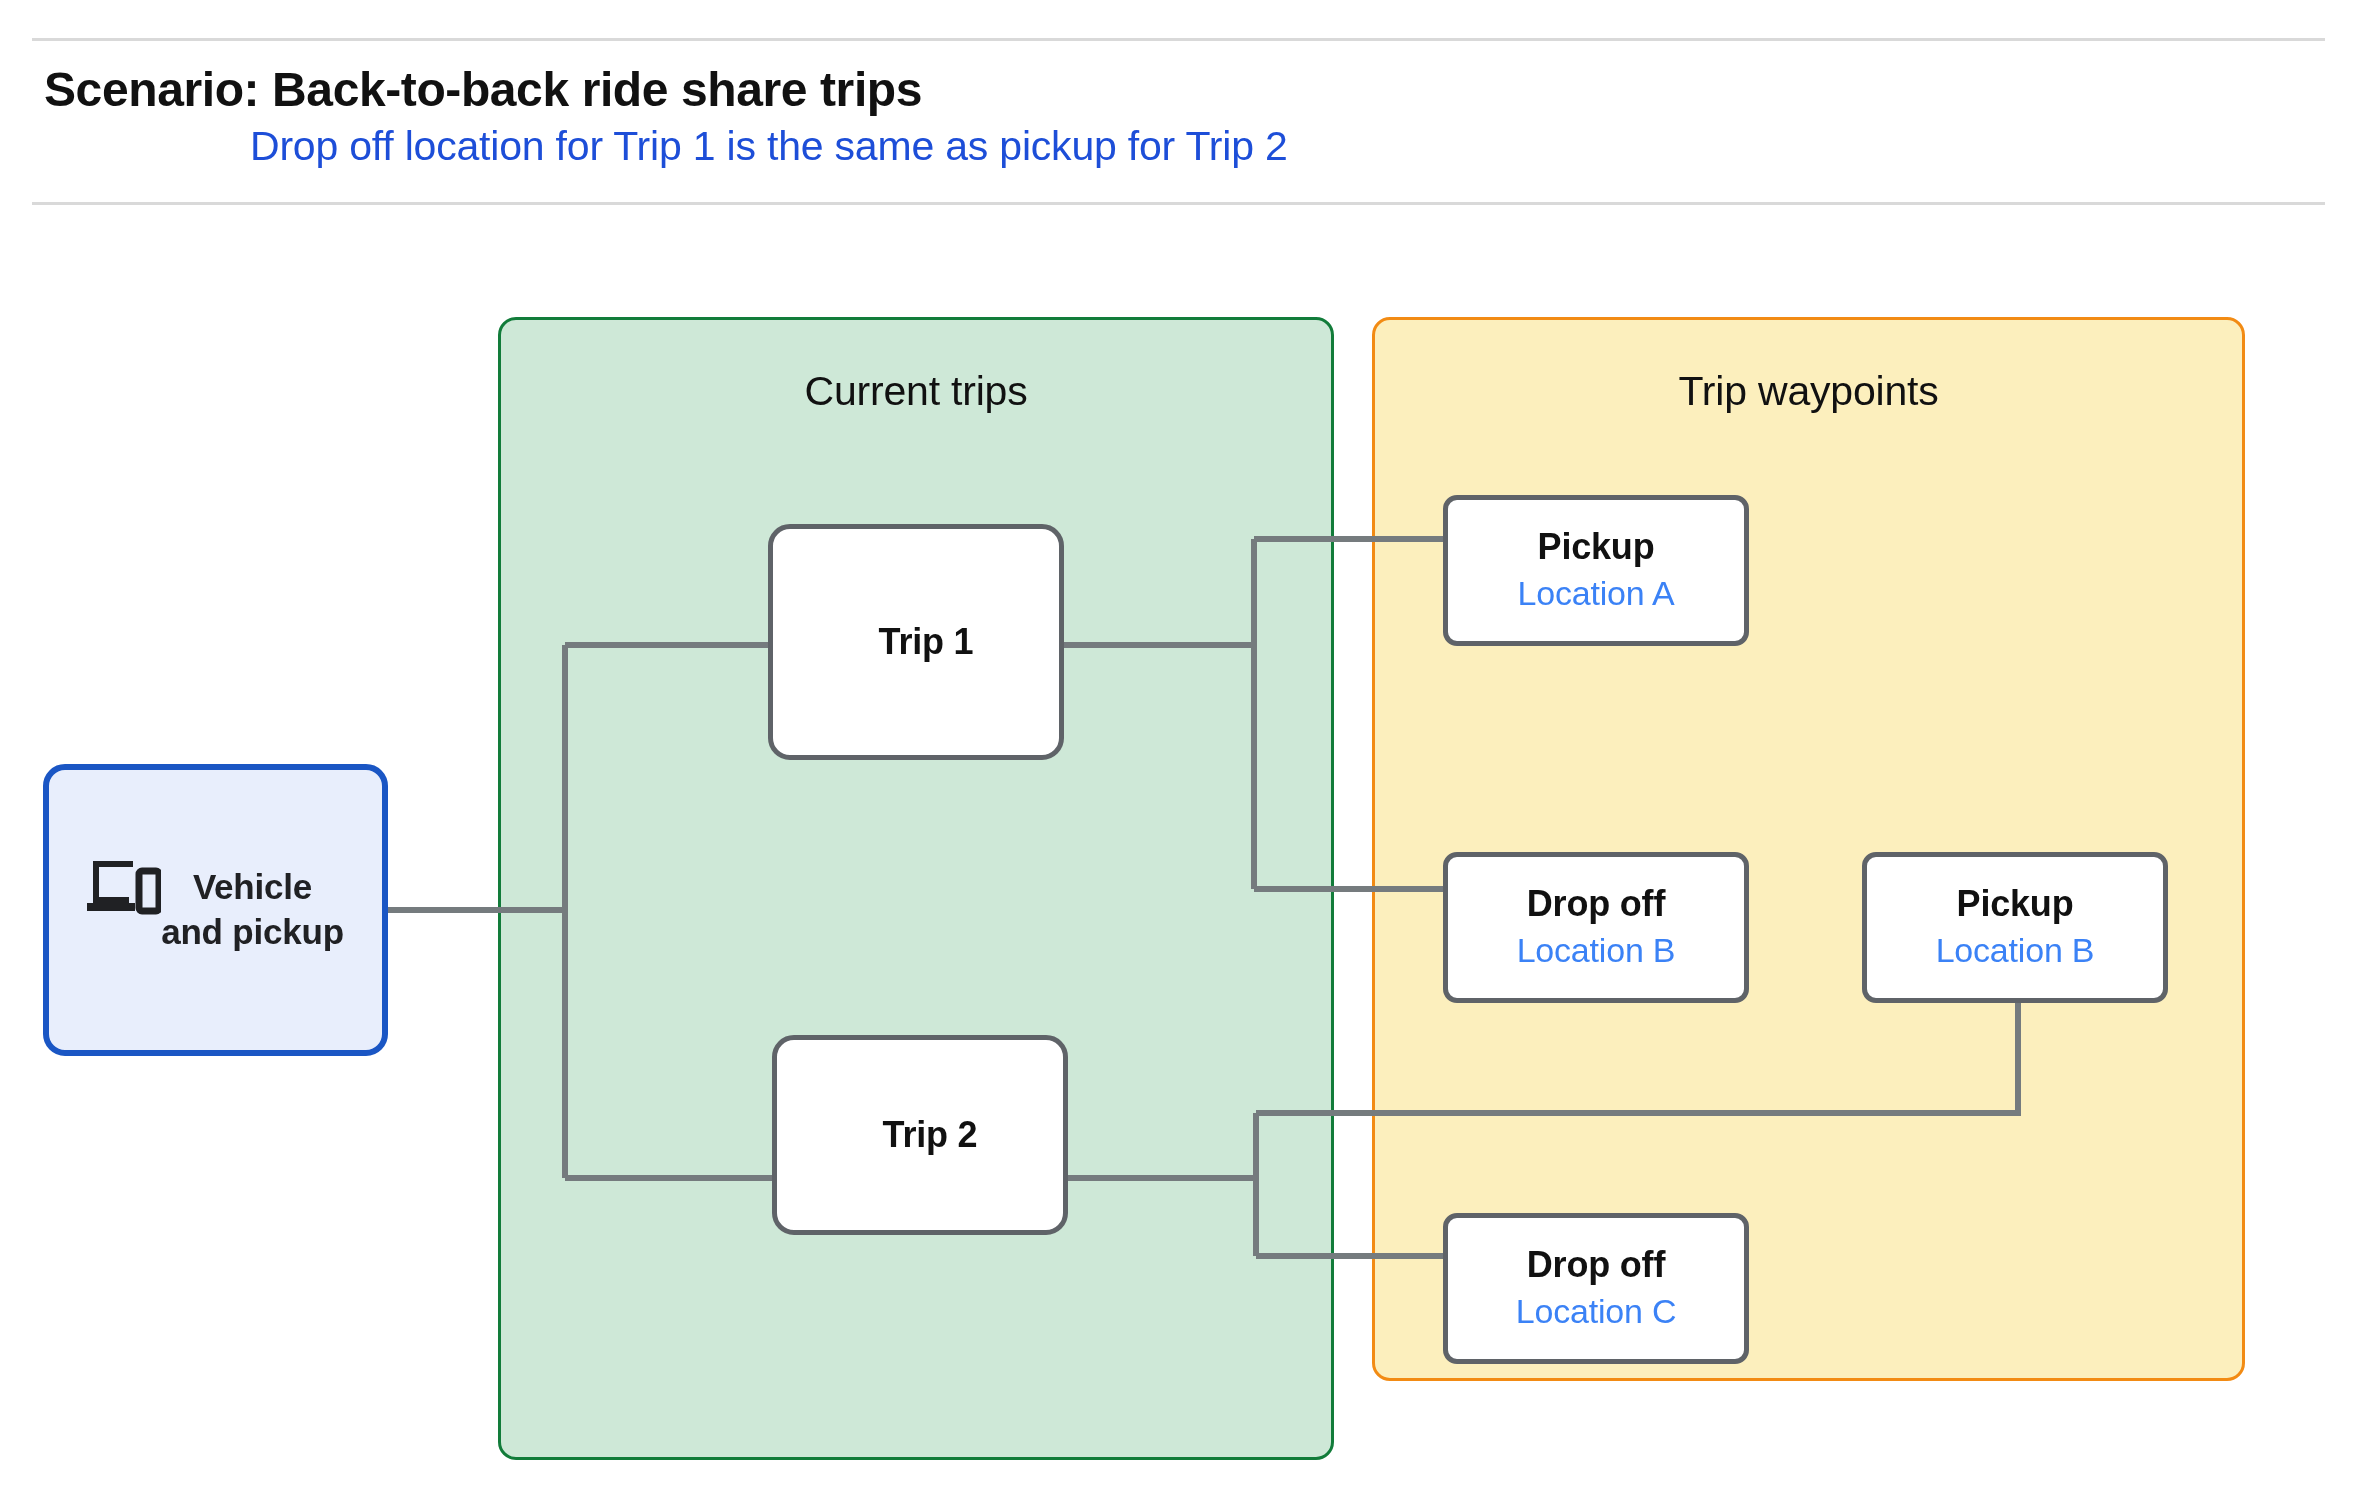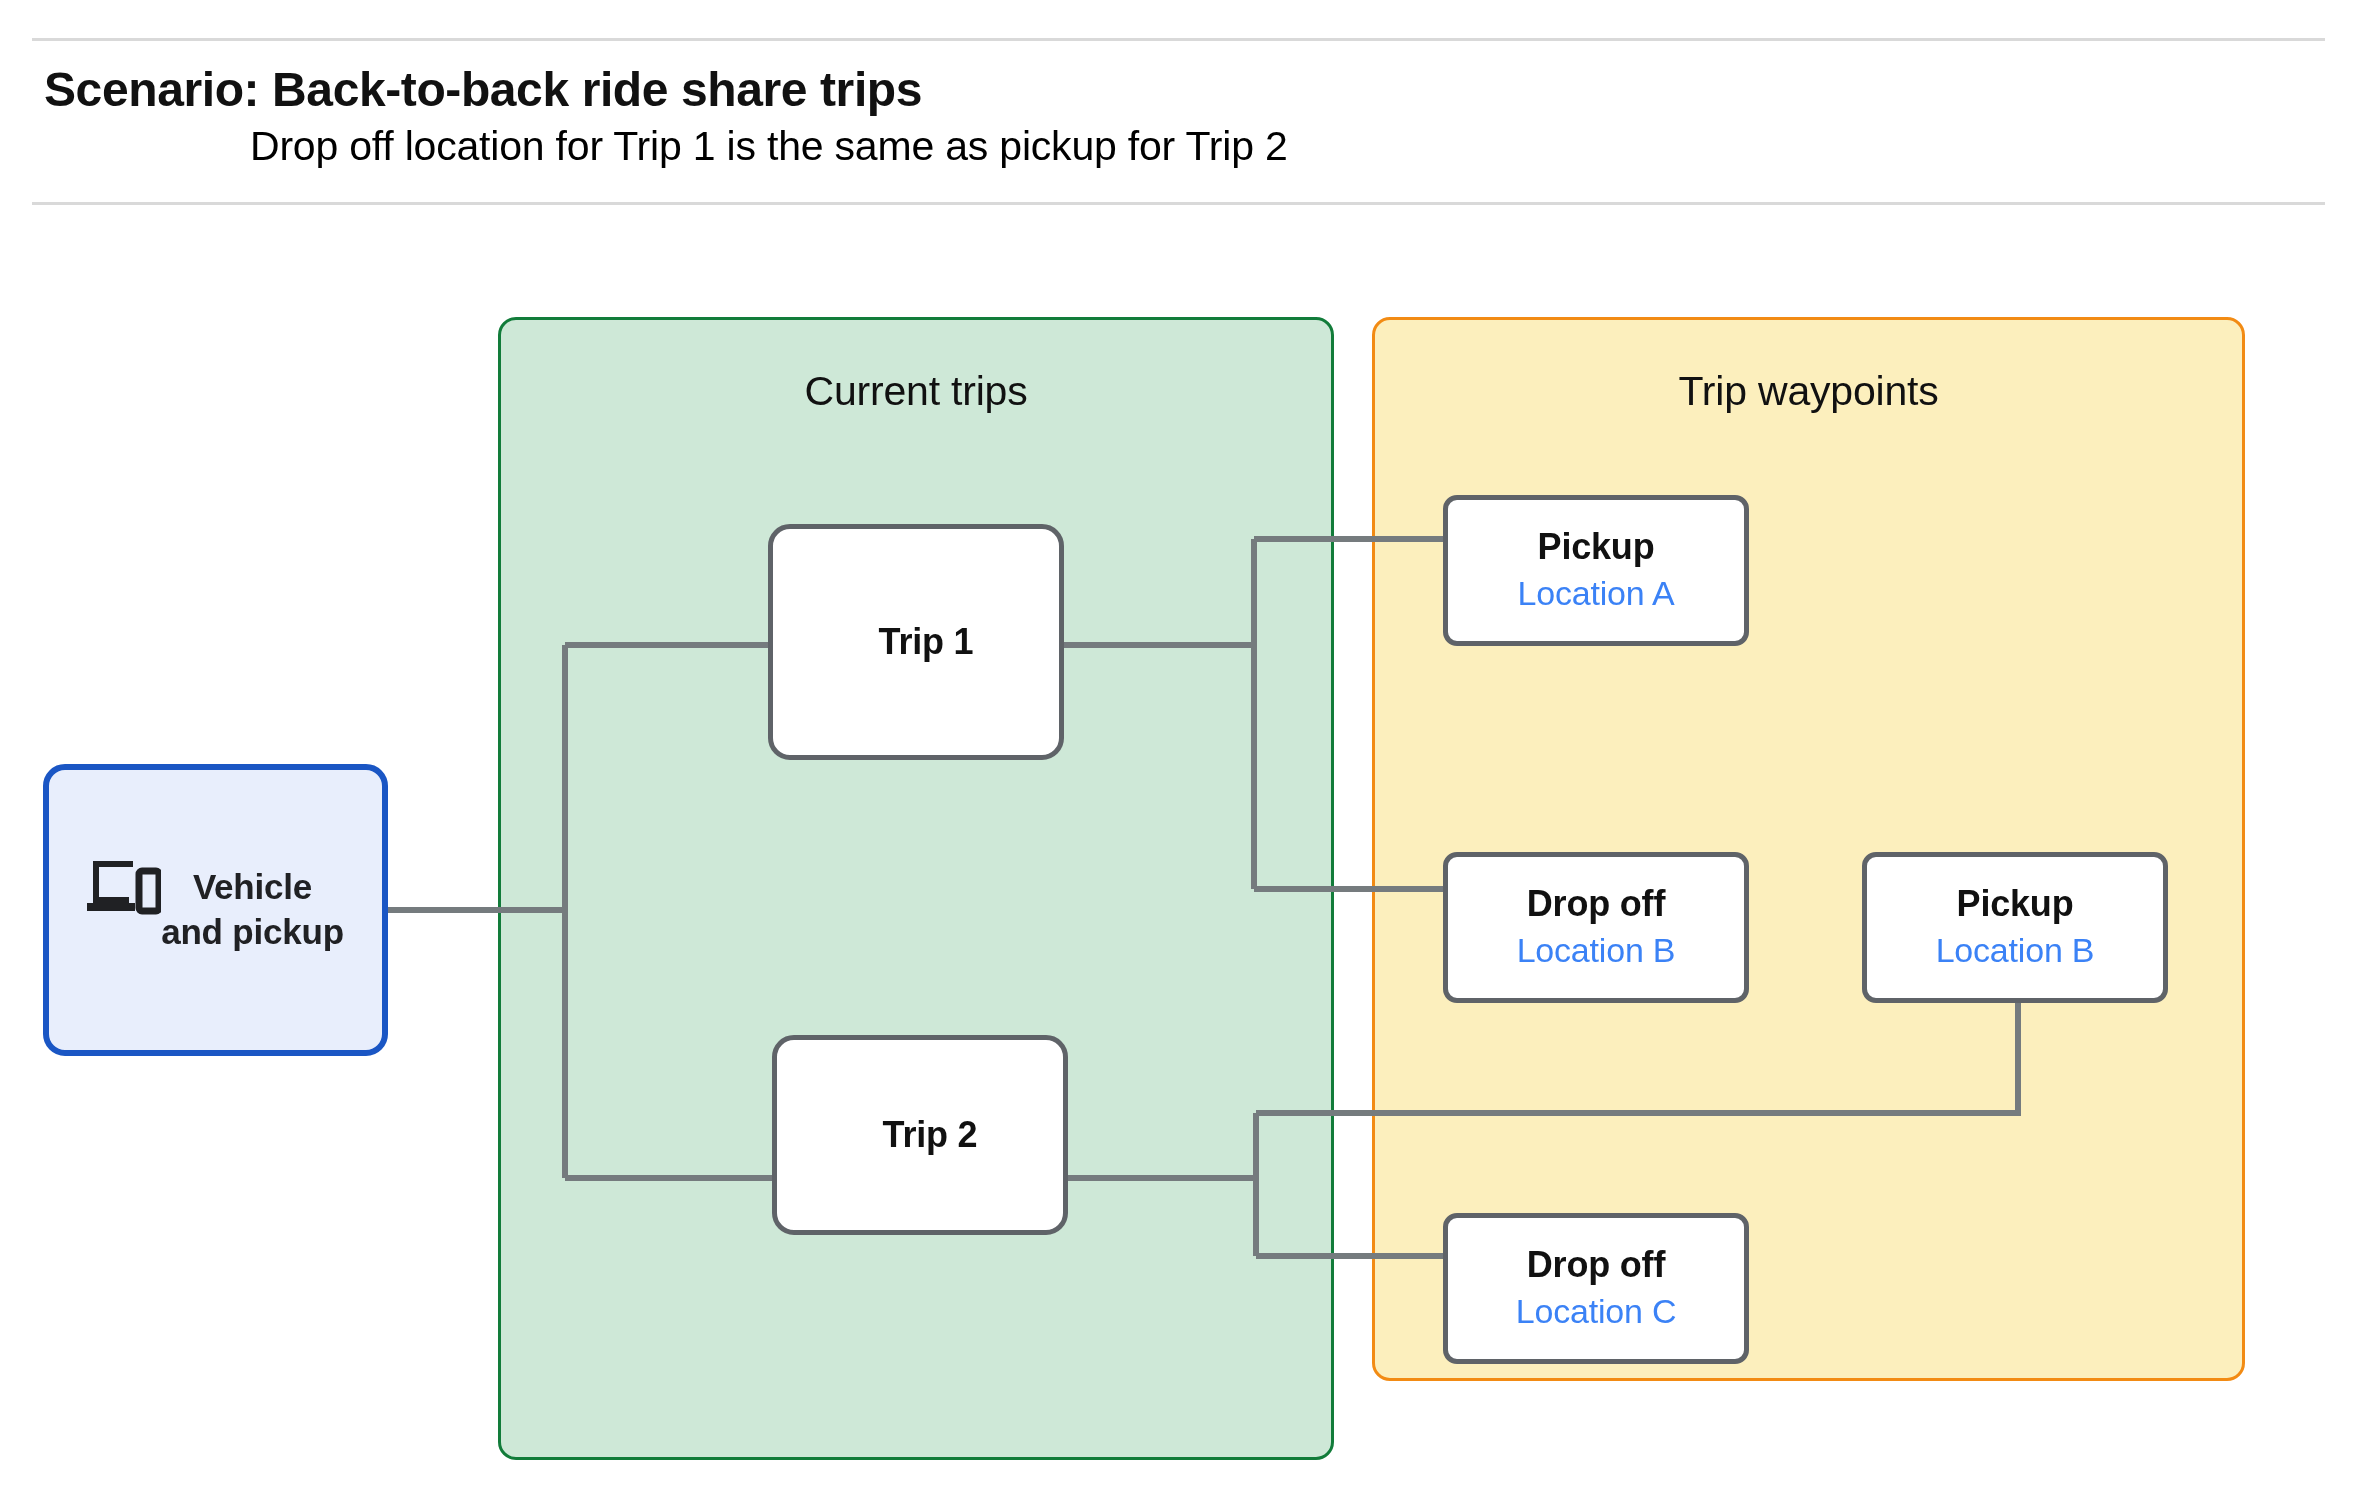--- a/index.html
+++ b/index.html
@@ -39,21 +39,21 @@
     color: #111111;
     letter-spacing: -0.4px;
     white-space: nowrap;
   }
   .scenario-sub {
     position: absolute;
     left: 250px;
     top: 123px;
     font-size: 41px;
     font-weight: 400;
-    color: #000000;
+    color: #1d4ed8;
     letter-spacing: -0.2px;
     white-space: nowrap;
   }
 
   
   .group {
     position: absolute;
     border-radius: 18px;
     box-sizing: border-box;
   }

